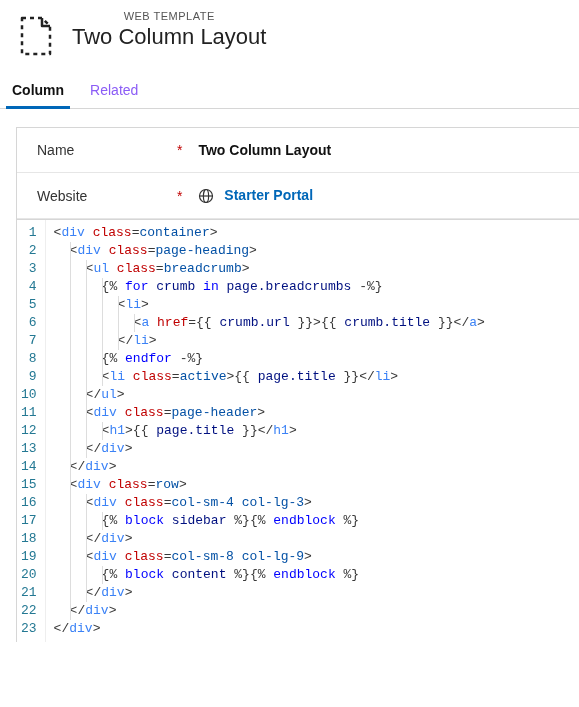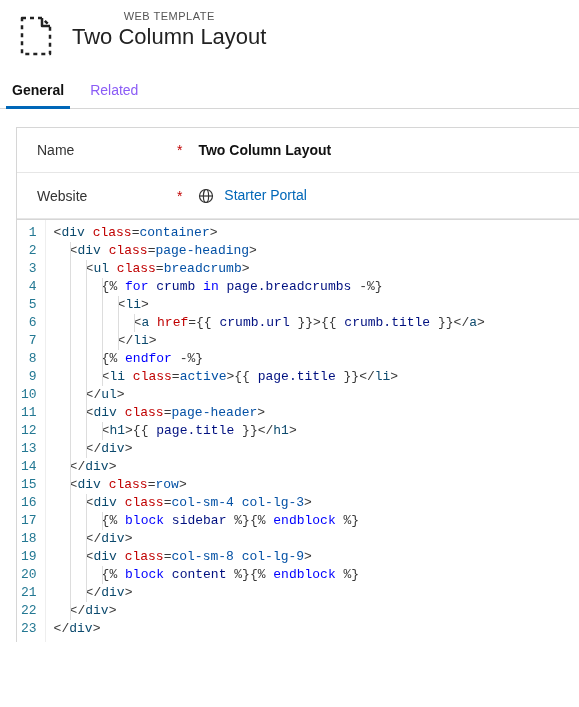--- a/index.html
+++ b/index.html
@@ -35,21 +35,21 @@
 
   
   .card { margin: 18px 0 0 16px; border: 1px solid #d6d6d6; border-right: none; border-bottom: none; }
   .field-row {
     display: flex; align-items: center; padding: 14px 20px;
     border-bottom: 1px solid #e6e6e6;
   }
   .field-label { width: 140px; font-size: 14px; color: #333; }
   .req { color: #c00000; font-size: 14px; margin-right: 16px; }
   .field-value { font-weight: 600; color: #111; font-size: 14px; }
-  .link-value { color: #0067b8; font-weight: 400; text-decoration: none; }
+  .link-value { color: #0067b8; font-weight: 700; text-decoration: none; }
 
   .globe-icon { display: inline-flex; vertical-align: middle; margin-right: 6px; }
 
   
   .source-label { padding: 10px 4px 6px 16px; font-size: 13px; color: #333; }
   .code-box {
     margin-left: 16px; border: 1px solid #d6d6d6; border-right: none; border-bottom: none;
     font-family: Consolas, "Courier New", monospace;
     font-size: 13px; line-height: 18px; background: #fff;
     overflow-x: auto;
@@ -66,21 +66,21 @@
   .code {
     display: table-cell; vertical-align: top;
     white-space: pre; padding: 4px 8px;
   }
   .code .row { height: 18px; position: relative; }
   .indent-guide {
     position: absolute; top: 0; bottom: 0; border-left: 1px solid #ddd;
   }
 
   
-  .t-tag   { color: #0c4a6e; }   
+  .t-tag   { color: #3b82f6; }   
   .t-attr  { color: #c00000; }   
   .t-val   { color: #0451a5; }   
   .t-delim { color: #383838; }   
   .t-kw    { color: #0000ff; }   
   .t-var   { color: #001080; }
 </style>
 </head>
 <body>
 
 <div class="page">
@@ -92,21 +92,21 @@
         <path d="M28 4 L28 12 L36 12" fill="none" stroke="#222" stroke-width="2.5" stroke-linejoin="round"></path>
       </svg>
     </span>
     <div class="header-text">
       <span class="header-eyebrow">WEB TEMPLATE</span>
       <span class="header-title">Two Column Layout</span>
     </div>
   </div>
 
   <div class="tabbar" id="tabbar">
-      <button class="tab active">General</button>
+      <button class="tab active">Column</button>
       <button class="tab">Related</button>
     </div>
 
   <div class="card">
     <div class="field-row">
       <span class="field-label">Name</span>
       <span class="req">*</span>
       <span class="field-value">Two Column Layout</span>
     </div>
     <div class="field-row">

